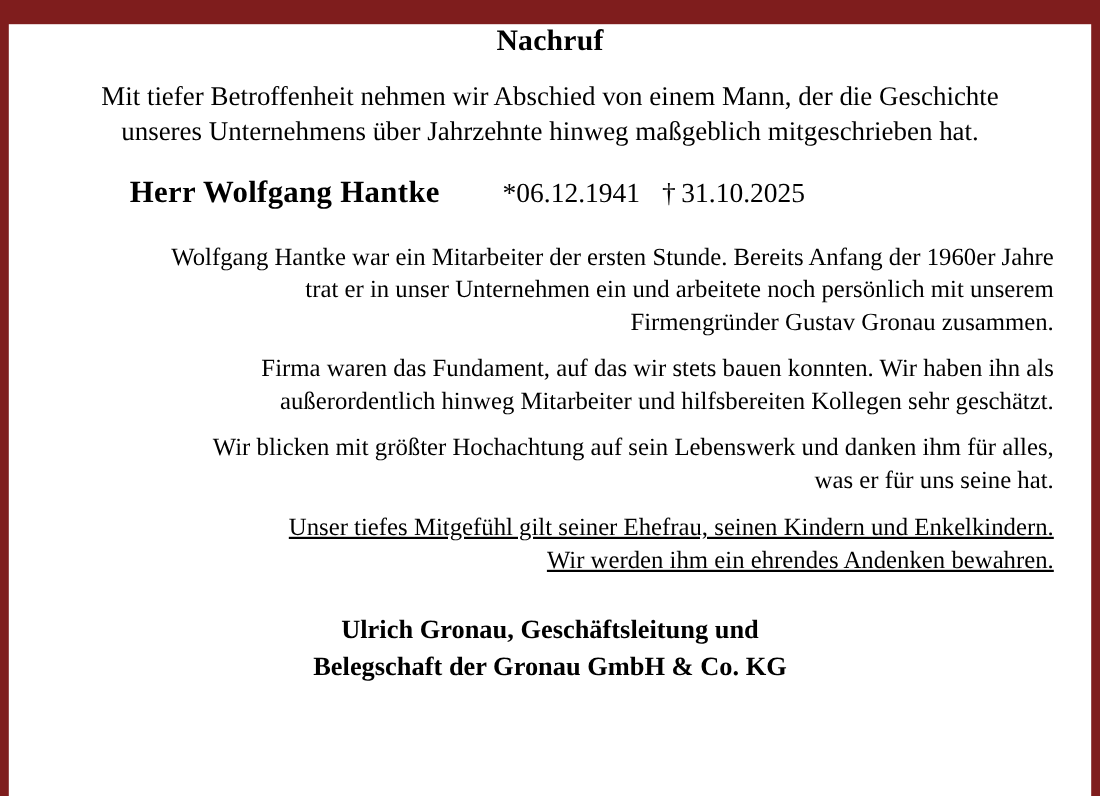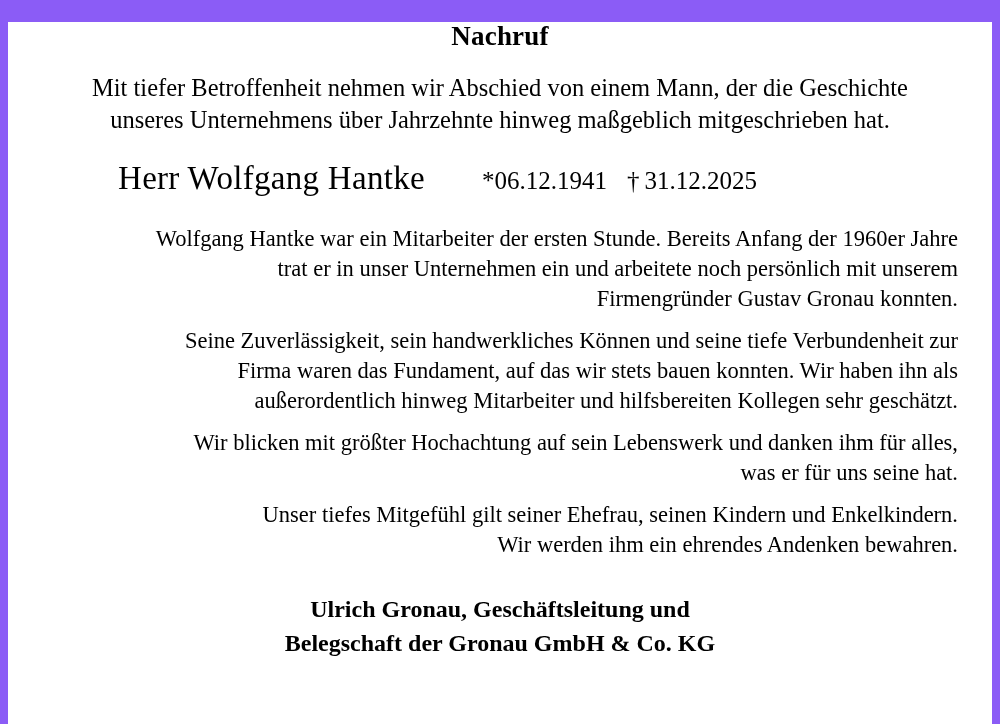--- a/index.html
+++ b/index.html
@@ -14,21 +14,21 @@
     font-family: "Liberation Serif", "DejaVu Serif", serif;
     color: #000000;
     overflow: hidden;
   }
 
   
   .obituary-frame {
     box-sizing: border-box;
     width: 1000px;
     height: 724px;
-    background: #8b5cf6;
+    background: #7f1d1d;
     padding: 8px;
   }
 
   .obituary-card {
     box-sizing: border-box;
     width: 100%;
     height: 100%;
     background: #ffffff;
     position: relative;
     padding: 0 18px;
@@ -58,22 +58,22 @@
   }
 
   
   .name-row {
     display: flex;
     align-items: baseline;
     margin: 24px 0 0 0;
     padding: 0 14px 0 92px;
   }
   .deceased-name {
-    font-weight: normal;
-    font-size: 33px;
+    font-weight: bold;
+    font-size: 28px;
     line-height: 1.15;
     letter-spacing: 0.3px;
     white-space: nowrap;
   }
   .life-dates {
     margin-left: 57px;
     font-size: 25px;
     line-height: 1.15;
     white-space: nowrap;
     display: flex;
@@ -90,21 +90,21 @@
   .body-text {
     margin: 26px 0 0 0;
     padding: 0 16px;
   }
   .tribute-paragraph {
     text-align: right;
     font-size: 22.5px;
     line-height: 1.33;
     margin: 0 0 12px 0;
   }
-  .tribute-paragraph:last-child { margin-bottom: 0; }
+  .tribute-paragraph:last-child { margin-bottom: 0; text-decoration: underline; }
   .tribute-paragraph .line {
     display: block;
     white-space: nowrap;
   }
 
   
   .signature-block {
     text-align: center;
     font-weight: bold;
     font-size: 24px;
@@ -127,36 +127,35 @@
     <div class="intro-block">
       <span class="line">Mit tiefer Betroffenheit nehmen wir Abschied von einem Mann, der die Geschichte</span>
       <span class="line">unseres Unternehmens über Jahrzehnte hinweg maßgeblich mitgeschrieben hat.</span>
     </div>
 
     <div class="name-row">
       <span class="deceased-name">Herr Wolfgang Hantke</span>
       <span class="life-dates">
         <span class="date-born">*06.12.1941</span>
         <span class="date-died">
-          <span class="dagger-mark">†</span><span>31.12.2025</span>
+          <span class="dagger-mark">†</span><span>31.10.2025</span>
         </span>
       </span>
     </div>
 
     <div class="body-text">
 
       <p class="tribute-paragraph">
         <span class="line">Wolfgang Hantke war ein Mitarbeiter der ersten Stunde. Bereits Anfang der 1960er Jahre</span>
         <span class="line">trat er in unser Unternehmen ein und arbeitete noch persönlich mit unserem</span>
-        <span class="line">Firmengründer Gustav Gronau konnten.</span>
+        <span class="line">Firmengründer Gustav Gronau zusammen.</span>
       </p>
 
 
       <p class="tribute-paragraph">
-        <span class="line">Seine Zuverlässigkeit, sein handwerkliches Können und seine tiefe Verbundenheit zur</span>
         <span class="line">Firma waren das Fundament, auf das wir stets bauen konnten. Wir haben ihn als</span>
         <span class="line">außerordentlich hinweg Mitarbeiter und hilfsbereiten Kollegen sehr geschätzt.</span>
       </p>
 
       <p class="tribute-paragraph">
         <span class="line">Wir blicken mit größter Hochachtung auf sein Lebenswerk und danken ihm für alles,</span>
         <span class="line">was er für uns seine hat.</span>
       </p>
 
       <p class="tribute-paragraph">

